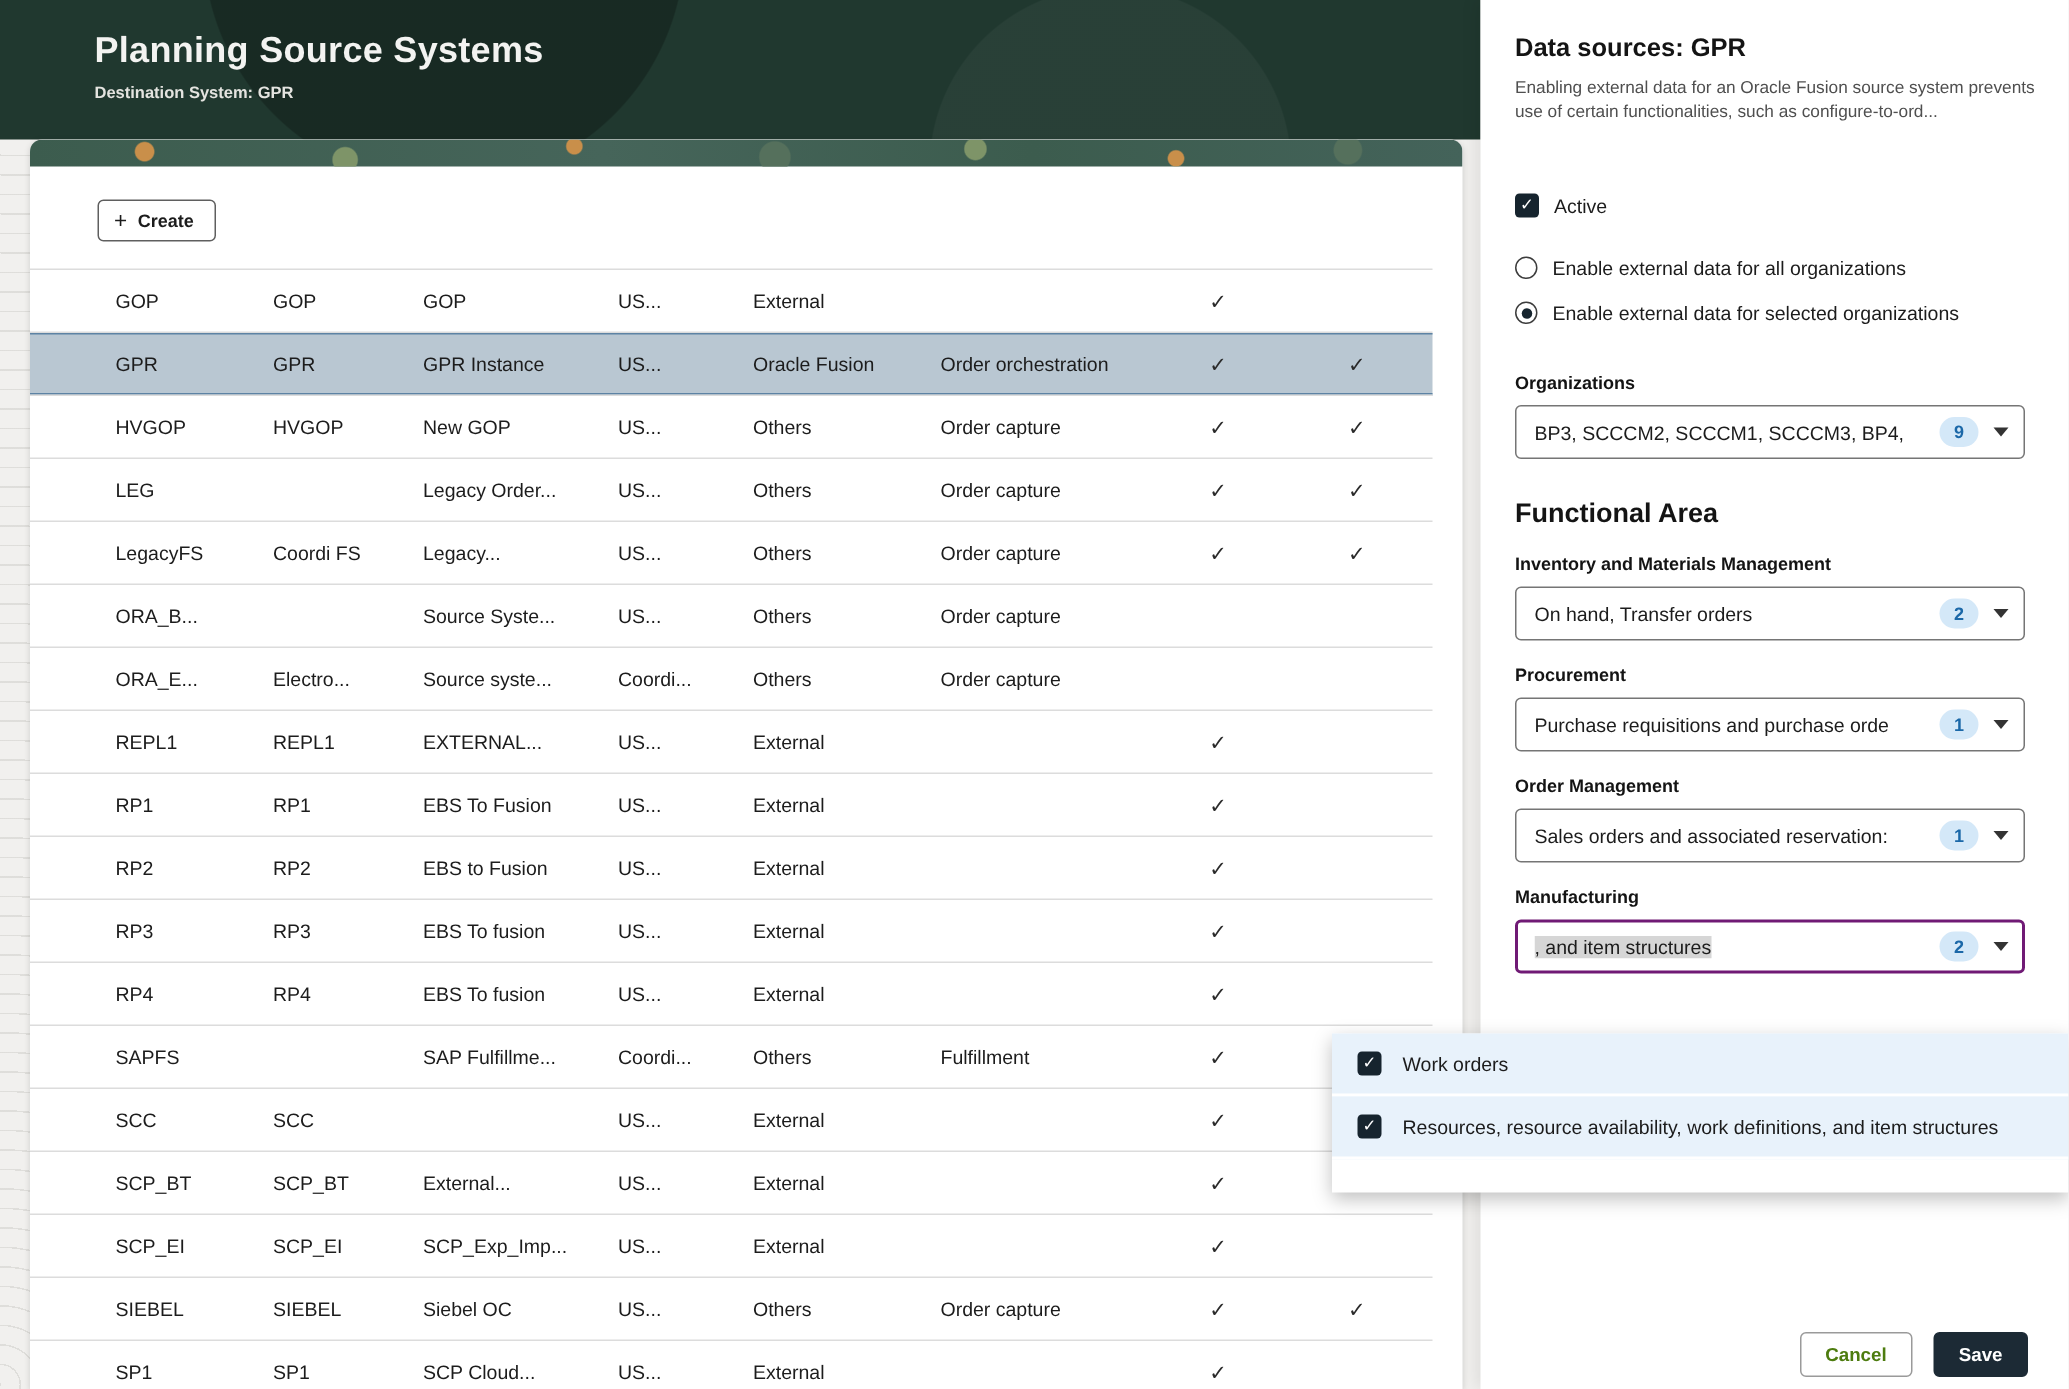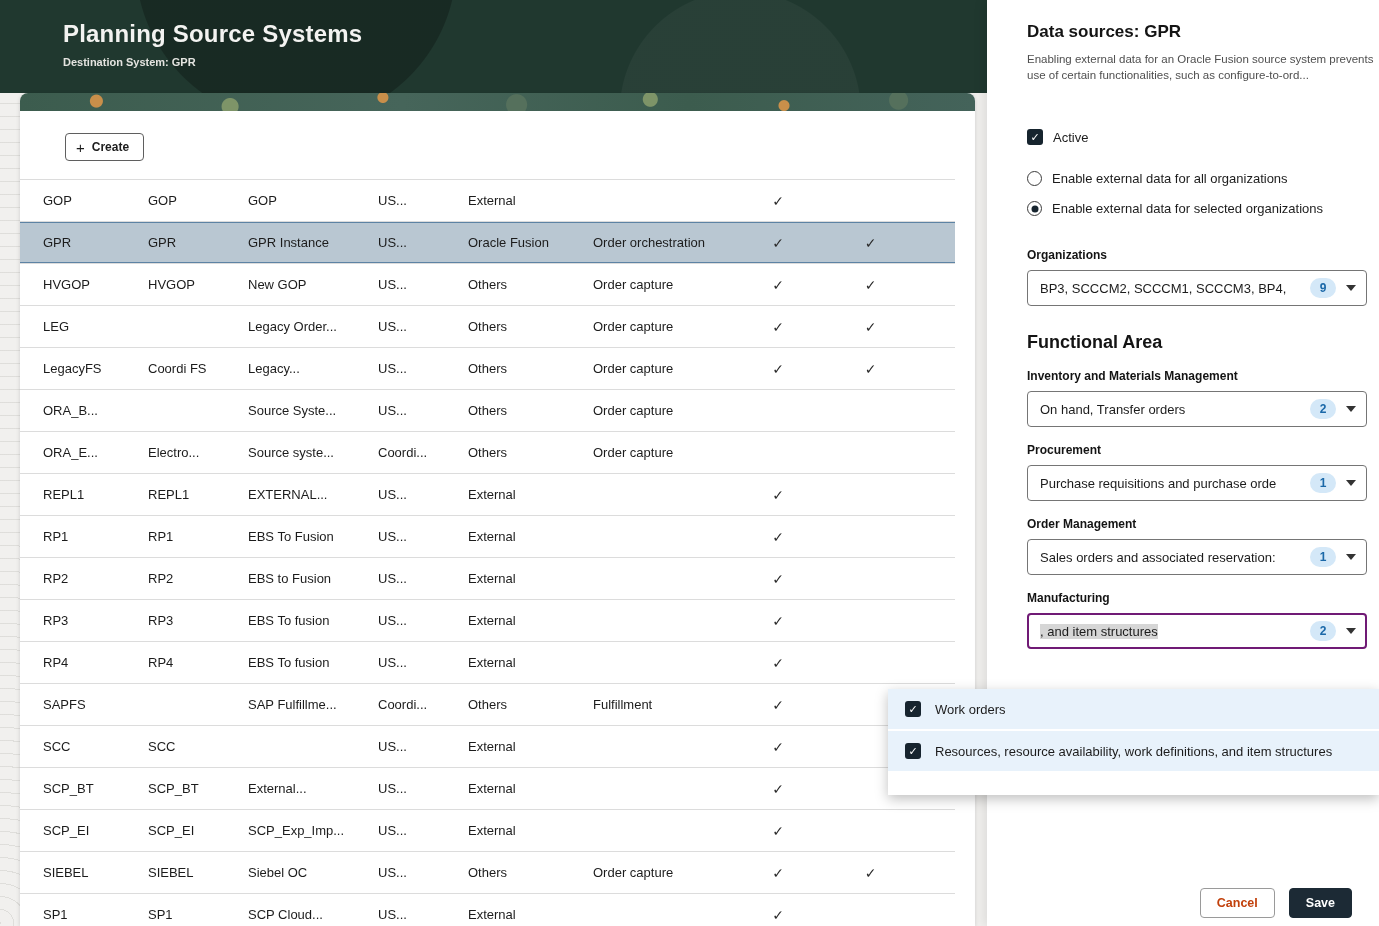--- a/index.html
+++ b/index.html
@@ -56,36 +56,36 @@
     font-family:inherit; font-size:12px; font-weight:bold; color:#1c1c1c;
     display:inline-flex; align-items:center; gap:7px; cursor:pointer;
   }
   .create-btn .plus { font-size:15px; font-weight:normal; line-height:1; }
 
   
   .table { margin-top:18px; width:935px; border-top:1px solid #dcdcdc; }
   .trow {
     display:grid;
     grid-template-columns:105px 100px 130px 90px 125px 140px 90px 95px;
-    padding-left:23px; height:42px; align-items:center;
+    padding-left:57px; height:42px; align-items:center;
     border-bottom:1px solid #dcdcdc; font-size:13px; color:#1c1c1c;
     cursor:pointer; background:#fff;
   }
   .trow.selected {
     background:#b9c7d2;
     box-shadow: inset 0 1px 0 #5d83a4, inset 0 -1px 0 #5d83a4;
   }
   .cell { white-space:nowrap; overflow:hidden; text-overflow:ellipsis; padding-right:8px; }
   .cell.chk { text-align:center; font-size:14px; color:#2a2a2a; padding-right:0; }
 
   
   .panel {
     position:absolute; left:987px; top:0; width:392px; height:926px;
     background:#fff; box-shadow:-4px 0 10px rgba(0,0,0,.08);
-    padding:22px 27px 0 40px; z-index:2;
+    padding:22px 27px 0 23px; z-index:2;
   }
   .panel h2 { font-size:17px; font-weight:bold; color:#141414; }
   .panel .desc { margin-top:9px; font-size:11.5px; line-height:1.4; color:#4f4f4f; width:352px; }
 
   .active-row { margin-top:46px; display:flex; align-items:center; gap:10px; font-size:13px; }
   .cbx {
     width:16px; height:16px; background:#16242e; border-radius:3px;
     display:flex; align-items:center; justify-content:center;
     color:#fff; font-size:11px; line-height:1; flex:0 0 16px; cursor:pointer;
   }
@@ -139,21 +139,21 @@
     padding-left:17px; background:#e8f2fb; border-bottom:2px solid #fff;
     font-size:13px; cursor:pointer; white-space:nowrap; overflow:hidden;
   }
 
   
   .panel-footer {
     position:absolute; right:27px; bottom:8px; display:flex; gap:14px; z-index:6;
   }
   .btn { font-family:inherit; font-size:12.5px; font-weight:bold; border-radius:4px;
          padding:7px 16px; cursor:pointer; }
-  .btn.cancel { background:#fff; border:1px solid #9a9a9a; color:#c2410c; }
+  .btn.cancel { background:#fff; border:1px solid #9a9a9a; color:#4d7c0f; }
   .btn.save   { background:#1c2a35; border:1px solid #1c2a35; color:#fff; }
 </style>
 </head>
 <body>
 
 <div class="left-decor"></div>
 
 <header class="app-header">
   <h1>Planning Source Systems</h1>
   <div class="subtitle">Destination System: GPR</div>

